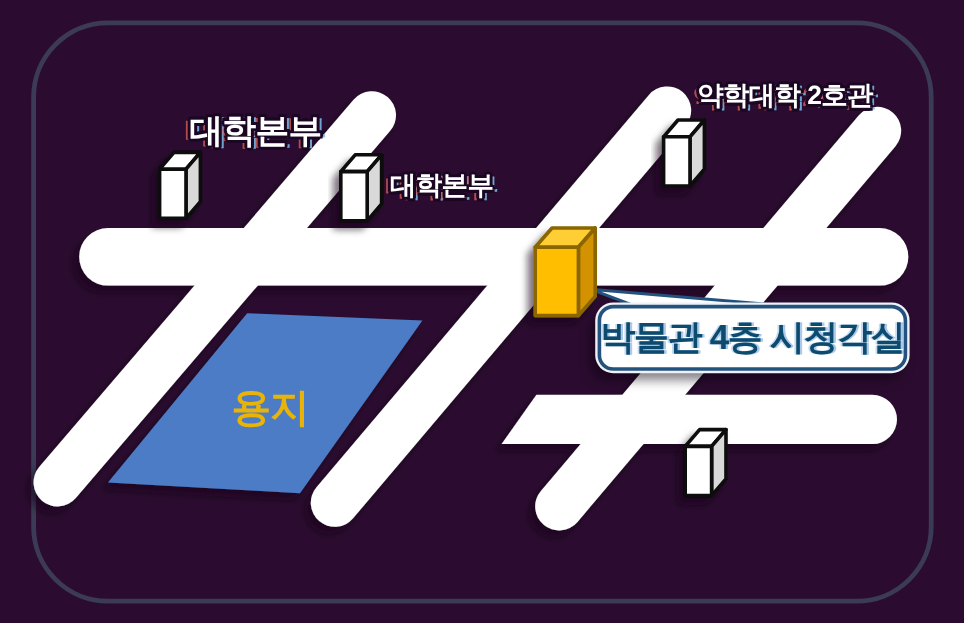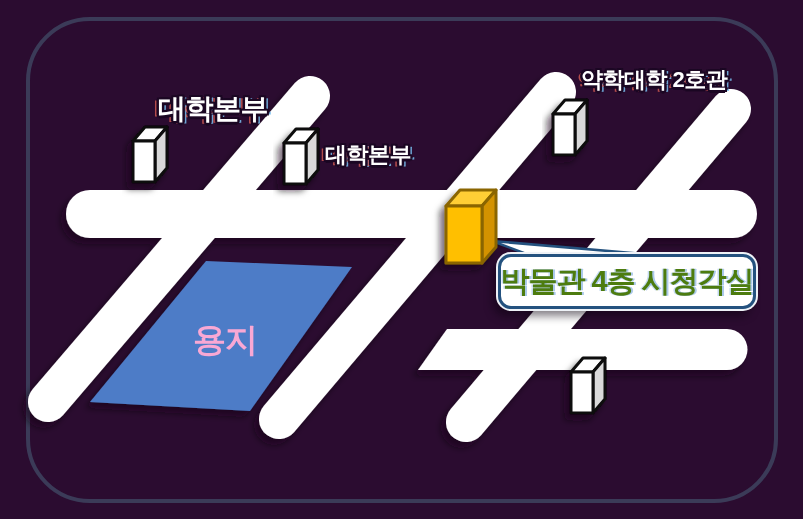--- a/index.html
+++ b/index.html
@@ -18,30 +18,30 @@
       -2.5px 0 0 #1b0723, 2.5px 0 0 #1b0723,
       0 -2.5px 0 #1b0723, 0 2.5px 0 #1b0723,
       -4px 1px 0 rgba(226,98,86,0.75), 4px 1px 0 rgba(122,192,240,0.85);
   }
   .lbl-univ-hq   {left:134px;top:90px;font-size:28px;margin-left:24px;}
   .lbl-convention{left:325px;top:140px;}
   .lbl-pharmacy  {left:581px;top:65px;}
   .lbl-hollys    {left:611px;top:407px;}
   .lbl-pond{
     position:absolute;left:190px;top:318px;width:70px;text-align:center;
-    font-weight:800;font-size:33px;color:#f9a8d4;white-space:nowrap;letter-spacing:-1px;
+    font-weight:800;font-size:33px;color:#eab308;white-space:nowrap;letter-spacing:-1px;
   }
   .callout{
     position:absolute;left:498px;top:254px;width:252px;height:49px;
     background:#ffffff;border:3.5px solid #24527f;border-radius:13px;
     display:flex;align-items:center;justify-content:center;
     box-shadow:0 0 0 2px #eef2f7, -5px 7px 9px rgba(10,2,14,0.5);
   }
   .callout span{
-    font-weight:800;font-size:29px;color:#4d7c0f;white-space:nowrap;letter-spacing:-1px;
+    font-weight:800;font-size:29px;color:#0c4a6e;white-space:nowrap;letter-spacing:-1px;
     text-shadow:2px 0 0 rgba(88,148,214,0.5), -1.5px 0 0 rgba(88,148,214,0.35);
   }
 </style>
 </head>
 <body>
 
 <div class="map">
 
   <svg width="803" height="519" viewBox="0 0 803 519">
     <defs>

